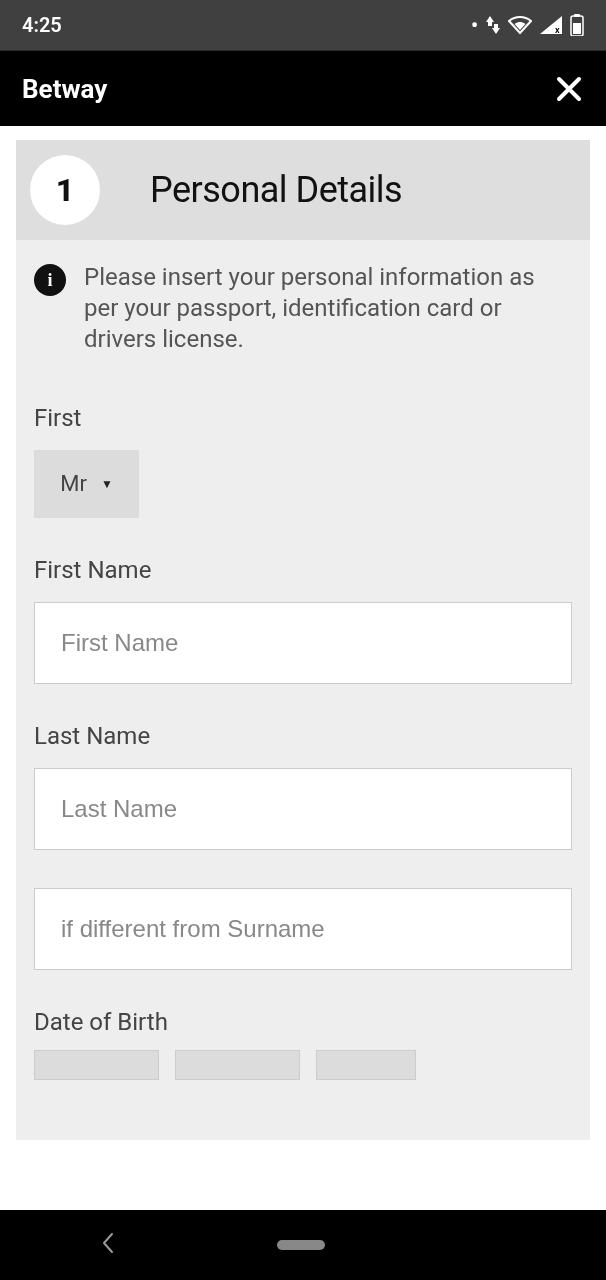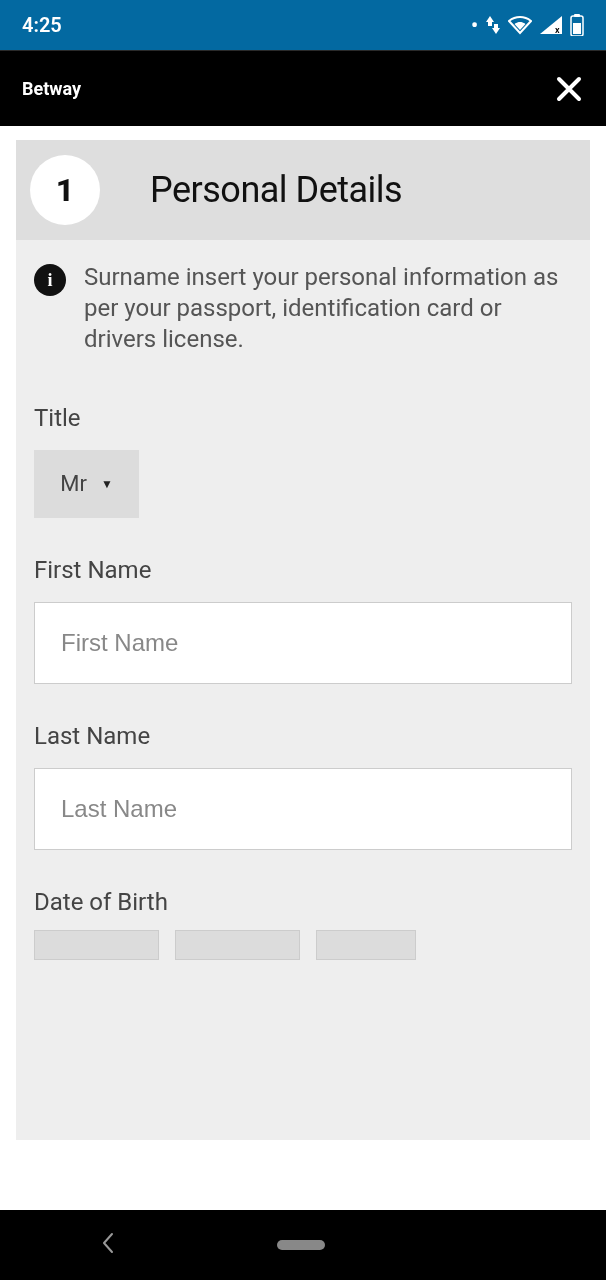--- a/index.html
+++ b/index.html
@@ -1,20 +1,20 @@
 <!DOCTYPE html>
 <html><head>
 <meta charset="utf-8">
 <style>
   * { box-sizing: border-box; margin: 0; padding: 0; }
   html, body { width: 606px; height: 1280px; font-family: -apple-system, BlinkMacSystemFont, "Segoe UI", Roboto, Arial, sans-serif; background: #000; overflow: hidden; }
 
   .status-bar {
     height: 50px;
-    background: #0369a1;
+    background: #404040;
     color: #fff;
     display: flex;
     justify-content: space-between;
     align-items: center;
     padding: 0 22px;
     font-size: 20px;
     font-weight: 600;
   }
   .status-right { display: flex; align-items: center; gap: 8px; }
   .status-right svg { display: block; }
@@ -22,21 +22,21 @@
   .app-header {
     height: 76px;
     background: #000;
     color: #fff;
     display: flex;
     justify-content: space-between;
     align-items: center;
     padding: 0 22px;
     border-top: 1px solid #2a2a2a;
   }
-  .app-header .title { font-size: 18px; font-weight: 700; }
+  .app-header .title { font-size: 26px; font-weight: 700; }
   .close-btn { width: 30px; height: 30px; display:flex; align-items:center; justify-content:center; cursor:pointer; }
 
   .content {
     background: #fff;
     height: calc(1280px - 50px - 76px - 70px);
     overflow: hidden;
     padding: 14px 16px 0 16px;
   }
 
   .step-header {
@@ -153,42 +153,43 @@
 
   <div class="step-header">
     <div class="step-badge">1</div>
     <div class="step-title">Personal Details</div>
   </div>
 
   <div class="form-area">
 
     <div class="info-row">
       <div class="info-icon">i</div>
-      <div class="info-text">Surname insert your personal information as per your passport, identification card or drivers license.</div>
-    </div>
-
-    <div class="field">
-      <label class="field-label">Title</label>
+      <div class="info-text">Please insert your personal information as per your passport, identification card or drivers license.</div>
+    </div>
+
+    <div class="field">
+      <label class="field-label">First</label>
       <div class="select-box">
         <span>Mr</span>
         <span class="caret">▼</span>
       </div>
     </div>
 
     <div class="field">
       <label class="field-label">First Name</label>
       <input type="text" class="text-input" placeholder="First Name" style="">
     </div>
 
     <div class="field">
       <label class="field-label">Last Name</label>
       <input type="text" class="text-input" placeholder="Last Name" style="">
     </div>
 
     <div class="field">
+      <input type="text" class="text-input" placeholder="if different from Surname" style="">
     </div>
 
     <div class="field" style="margin-bottom: 10px;">
       <label class="field-label" style="margin-bottom: 14px;">Date of Birth</label>
       <div class="dob-row">
         <div class="dob-box"></div>
         <div class="dob-box"></div>
         <div class="dob-box" style="width:100px;"></div>
       </div>
     </div>

